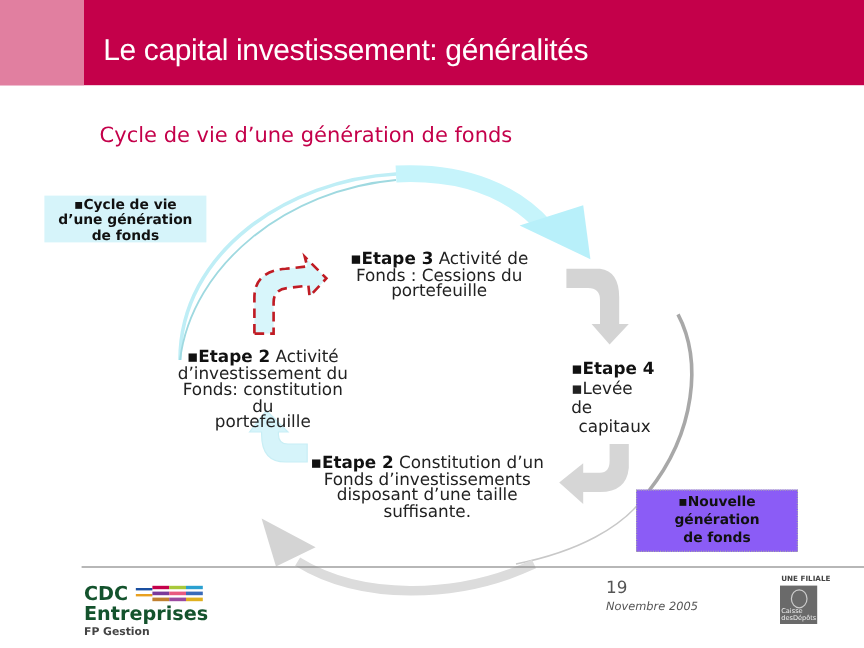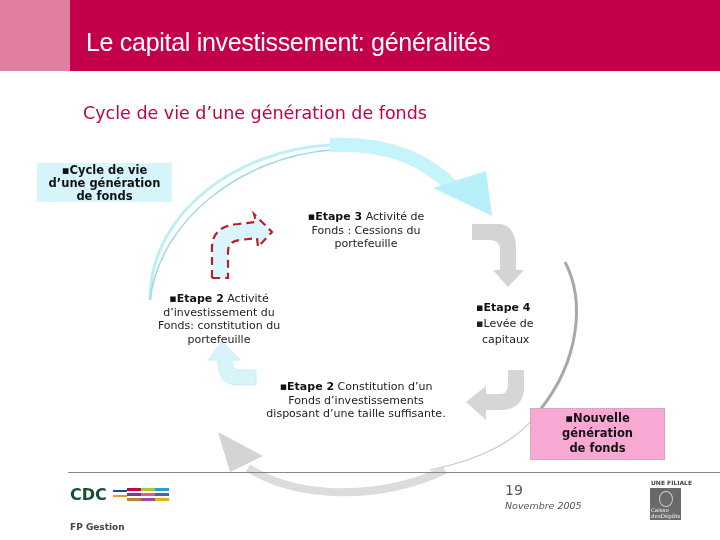--- a/index.html
+++ b/index.html
@@ -2,24 +2,24 @@
 <html><head>
   <meta charset="utf-8">
   <style>
     html, body { margin:0; padding:0; }
     body { width:720px; height:540px; position:relative; overflow:hidden; background:#ffffff; font-family:"DejaVu Sans", sans-serif; }
     .header { position:absolute; left:0; top:0; width:720px; height:71px; background:#c4004a; }
     .header-accent { position:absolute; left:0; top:0; width:70px; height:71px; background:#e17fa0; }
     .title { position:absolute; left:86px; top:28px; color:#ffffff; font-size:25px; font-family:Liberation Sans, sans-serif; white-space:nowrap; letter-spacing:-0.3px; }
     .subtitle { position:absolute; left:83px; top:103px; color:#c4004a; font-size:17.5px; white-space:nowrap; }
     svg.diagram { position:absolute; left:0; top:0; }
-    .label { position:absolute; font-size:11px; line-height:13.5px; color:#222; text-align:center; }
+    .label { position:absolute; font-size:14px; line-height:13.5px; color:#222; text-align:center; }
     .label b { color:#111; }
     .box-blue { position:absolute; left:37px; top:163px; width:135px; height:38px; background:#d6f4fa; font-size:11.5px; font-weight:bold; text-align:center; line-height:13px; color:#111; padding-top:1px; }
-    .box-grey { position:absolute; left:530px; top:408px; width:135px; height:52px; background:#f9a8d4; border:1px dotted #aaa; font-size:11.5px; font-weight:bold; text-align:center; line-height:15px; color:#111; padding-top:2px; box-sizing:border-box; }
+    .box-grey { position:absolute; left:530px; top:408px; width:135px; height:52px; background:#8b5cf6; border:1px dotted #aaa; font-size:11.5px; font-weight:bold; text-align:center; line-height:15px; color:#111; padding-top:2px; box-sizing:border-box; }
     .footer-line { position:absolute; left:68px; top:472px; width:652px; height:1px; background:#888; }
     .page-num { position:absolute; left:505px; top:482px; font-size:14px; color:#555; }
     .date { position:absolute; left:505px; top:500px; font-size:9.5px; color:#555;font-style:italic; }
     .logo-cdc { position:absolute; left:70px; top:486px; font-size:16px; font-weight:bold; color:#14532d; line-height:17px; font-family:"DejaVu Sans", sans-serif; }
     .logo-fp { position:absolute; left:70px; top:522px; font-size:9px; font-weight:bold; color:#444; }
     .filiale { position:absolute; left:651px; top:479px; font-size:6px; color:#444; font-weight:bold; }
     .cdc-box { position:absolute; left:650px; top:488px; width:31px; height:32px; background:#6a6a6a; }
     .cdc-box-circle { position:absolute; left:9px; top:3px; width:12px; height:14px; border:1px solid #ccc; border-radius:50%; }
     .cdc-box-text { position:absolute; left:1px; top:19px; font-size:5.5px; color:#eee; line-height:6px; }
   </style>
@@ -112,20 +112,21 @@
       <rect x="42" y="0" width="14" height="3" fill="#2aa0d0"></rect>
       <rect x="0" y="7" width="14" height="2" fill="#e8a020"></rect>
       <rect x="14" y="5" width="14" height="3" fill="#7a3a9a"></rect>
       <rect x="28" y="5" width="14" height="3" fill="#e85a80"></rect>
       <rect x="42" y="5" width="14" height="3" fill="#3a6ab8"></rect>
       <rect x="14" y="10" width="14" height="3" fill="#c08030"></rect>
       <rect x="28" y="10" width="14" height="3" fill="#9a4aa0"></rect>
       <rect x="42" y="10" width="14" height="3" fill="#e0b020"></rect>
     </svg>
   </div>
+  <div>Entreprises</div>
 </div>
 <div class="logo-fp">FP Gestion</div>
 
 <div class="page-num">19</div>
 <div class="date">Novembre 2005</div>
 
 <div class="filiale">UNE FILIALE</div>
 <div class="cdc-box">
   <div class="cdc-box-circle"></div>
   <div class="cdc-box-text">

